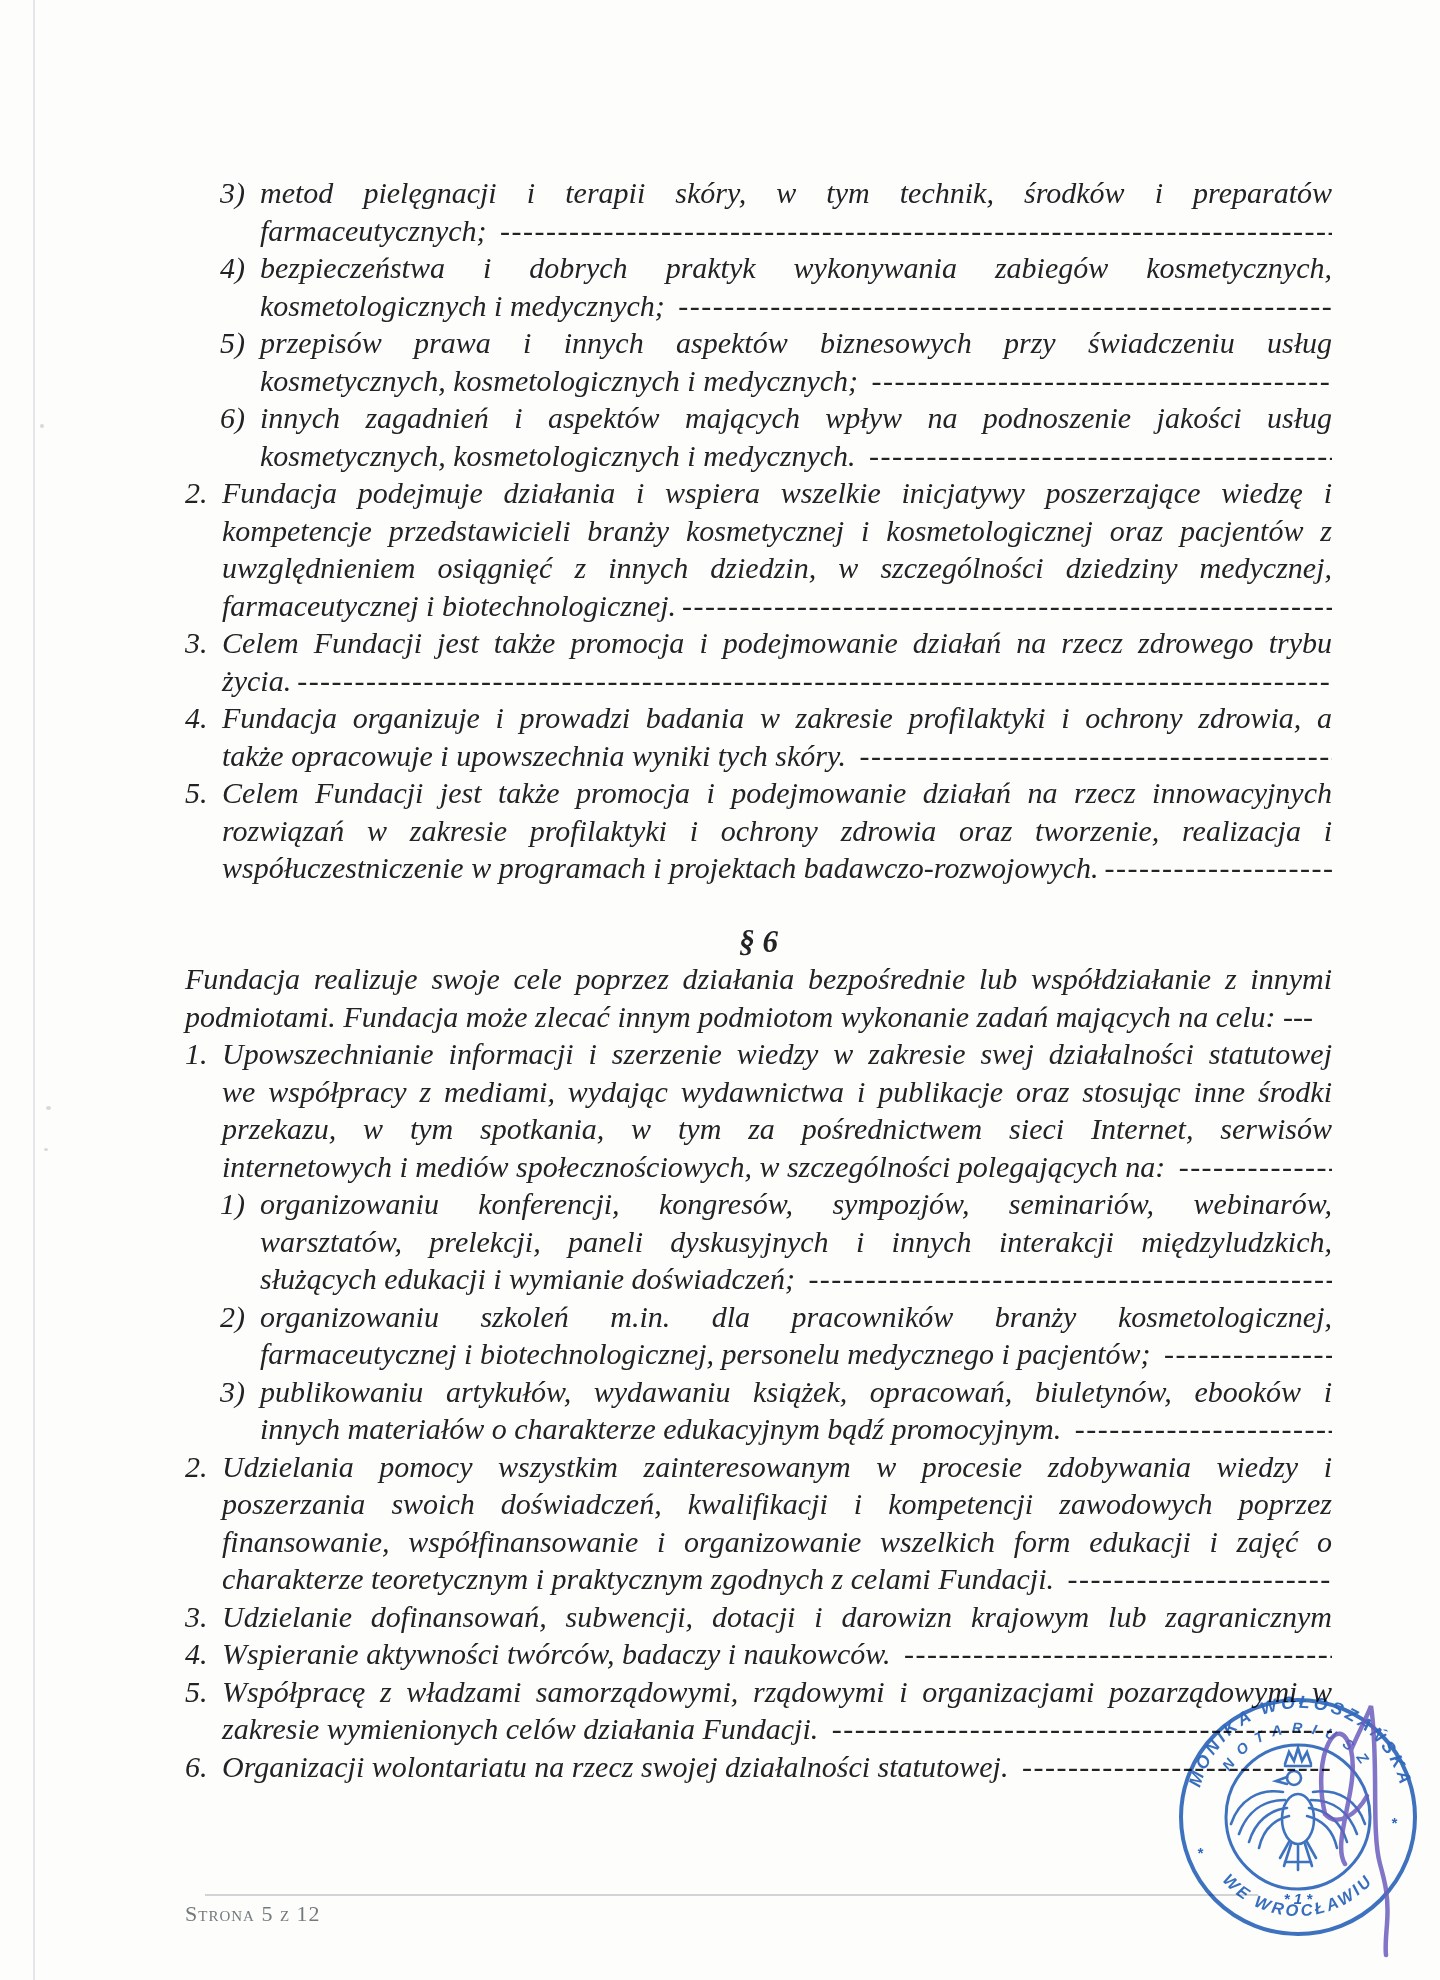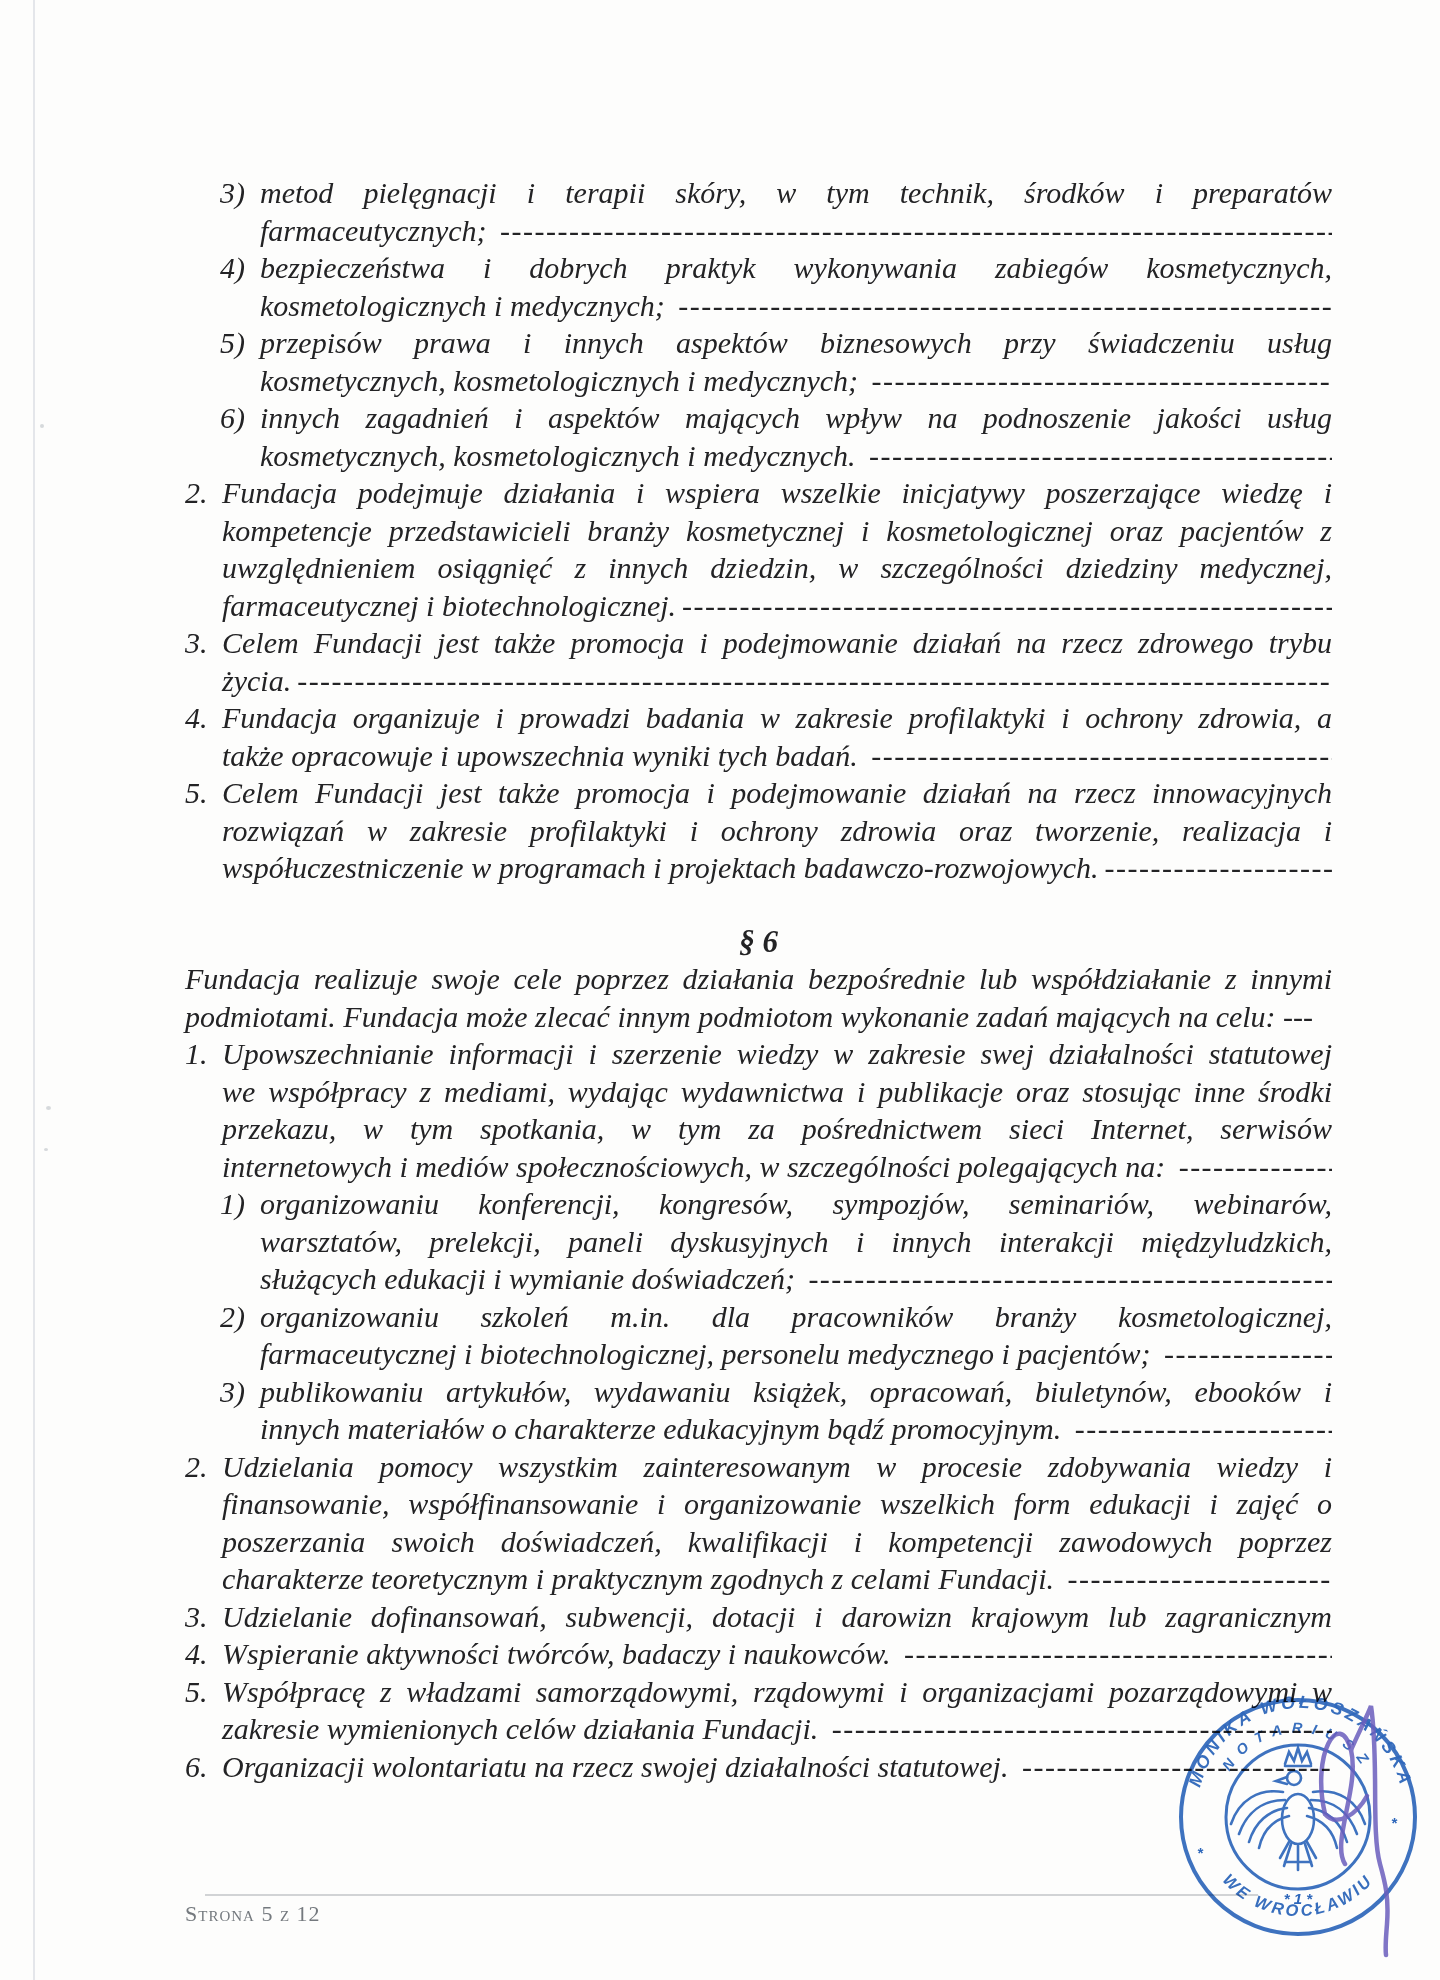--- a/index.html
+++ b/index.html
@@ -90,21 +90,21 @@
       <div class="ln j"><span class="t">Celem Fundacji jest także promocja i podejmowanie działań na rzecz zdrowego trybu</span></div>
       <div class="ln f">
         <span class="t">życia.</span>
         <span class="fill">--------------------------------------------------------------------------------------------------------------------------------------------------------------------------------------------------------------------------------------------------------------------</span>
       </div>
     </div>
     <div class="item lv1">
       <span class="marker">4.</span>
       <div class="ln j"><span class="t">Fundacja organizuje i prowadzi badania w zakresie profilaktyki i ochrony zdrowia, a</span></div>
       <div class="ln f">
-        <span class="t">także opracowuje i upowszechnia wyniki tych badań. </span>
+        <span class="t">także opracowuje i upowszechnia wyniki tych skóry. </span>
         <span class="fill">--------------------------------------------------------------------------------------------------------------------------------------------------------------------------------------------------------------------------------------------------------------------</span>
       </div>
     </div>
     <div class="item lv1">
       <span class="marker">5.</span>
       <div class="ln j"><span class="t">Celem Fundacji jest także promocja i podejmowanie działań na rzecz innowacyjnych</span></div>
       <div class="ln j"><span class="t">rozwiązań w zakresie profilaktyki i ochrony zdrowia oraz tworzenie, realizacja i</span></div>
       <div class="ln f">
         <span class="t">współuczestniczenie w programach i projektach badawczo-rozwojowych.</span>
         <span class="fill">--------------------------------------------------------------------------------------------------------------------------------------------------------------------------------------------------------------------------------------------------------------------</span>
@@ -146,22 +146,22 @@
       <span class="marker">3)</span>
       <div class="ln j"><span class="t">publikowaniu artykułów, wydawaniu książek, opracowań, biuletynów, ebooków i</span></div>
       <div class="ln f">
         <span class="t">innych materiałów o charakterze edukacyjnym bądź promocyjnym. </span>
         <span class="fill">--------------------------------------------------------------------------------------------------------------------------------------------------------------------------------------------------------------------------------------------------------------------</span>
       </div>
     </div>
     <div class="item lv1">
       <span class="marker">2.</span>
       <div class="ln j"><span class="t">Udzielania pomocy wszystkim zainteresowanym w procesie zdobywania wiedzy i</span></div>
+      <div class="ln j"><span class="t">poszerzania swoich doświadczeń, kwalifikacji i kompetencji zawodowych poprzez</span></div>
       <div class="ln j"><span class="t">finansowanie, współfinansowanie i organizowanie wszelkich form edukacji i zajęć o</span></div>
-      <div class="ln j"><span class="t">poszerzania swoich doświadczeń, kwalifikacji i kompetencji zawodowych poprzez</span></div>
       <div class="ln f">
         <span class="t">charakterze teoretycznym i praktycznym zgodnych z celami Fundacji. </span>
         <span class="fill">--------------------------------------------------------------------------------------------------------------------------------------------------------------------------------------------------------------------------------------------------------------------</span>
       </div>
     </div>
     <div class="item lv1">
       <span class="marker">3.</span>
       <div class="ln j"><span class="t">Udzielanie dofinansowań, subwencji, dotacji i darowizn krajowym lub zagranicznym</span></div>
     </div>
     <div class="item lv1">

